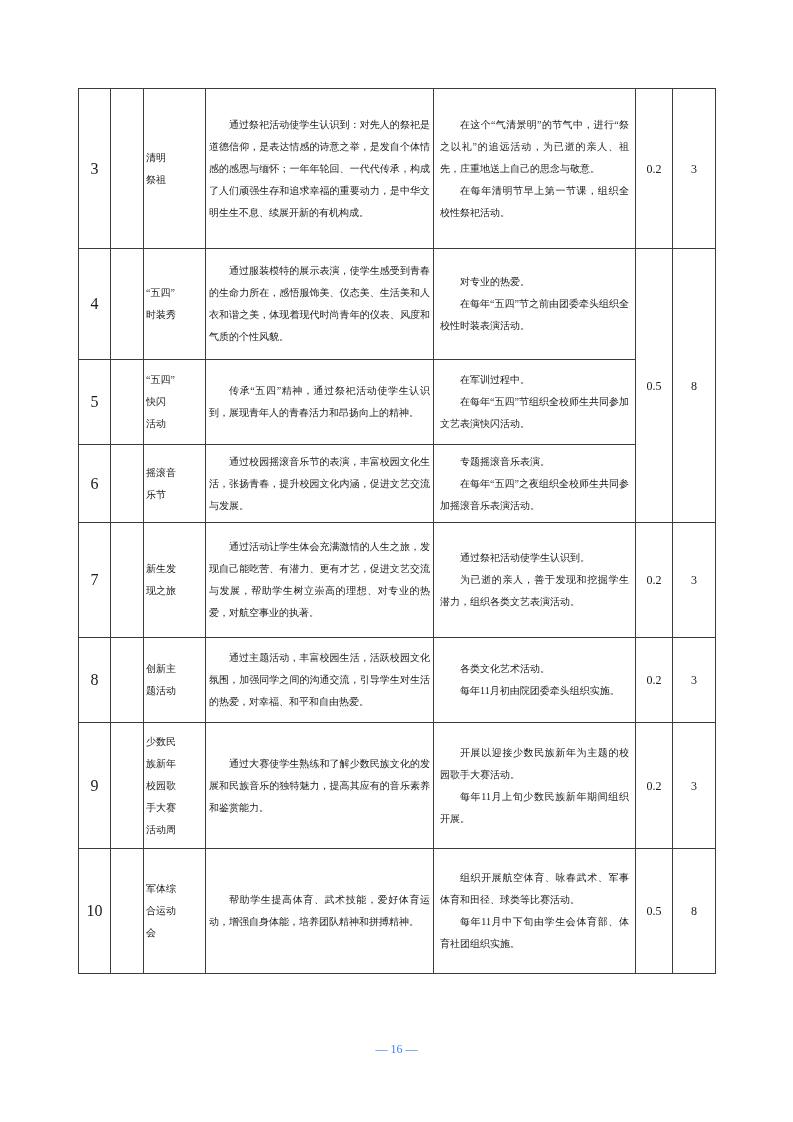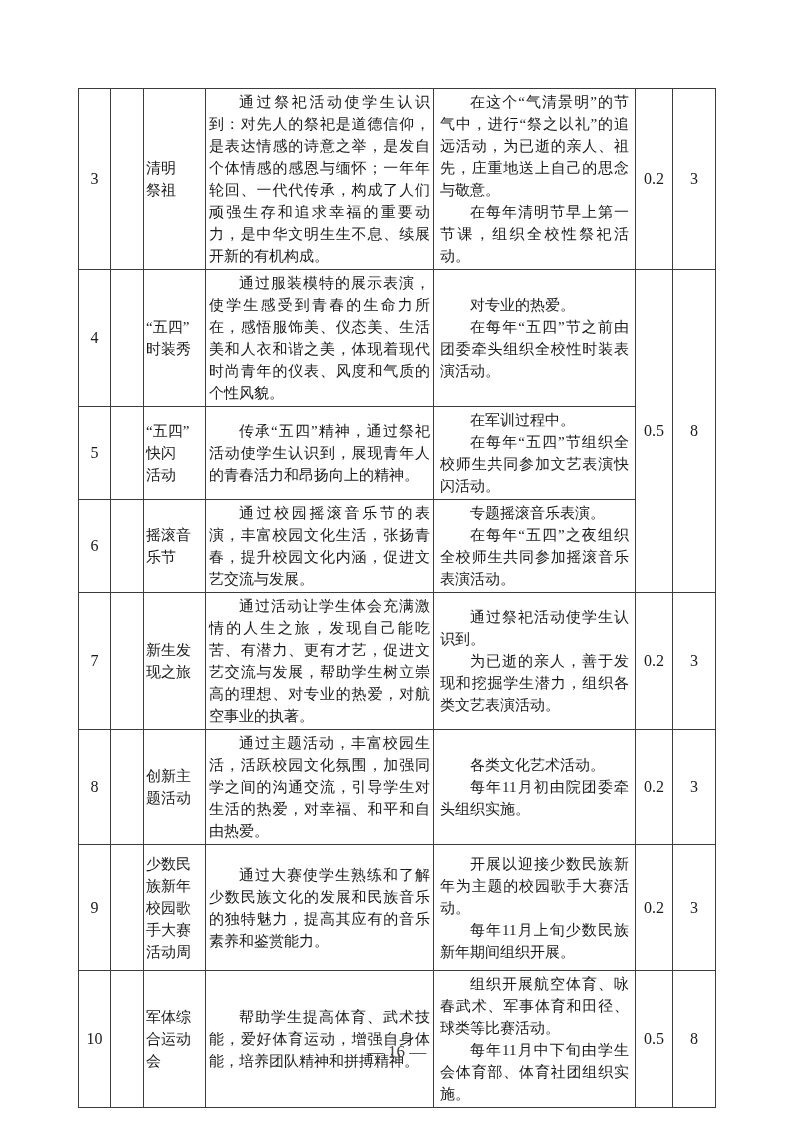--- a/index.html
+++ b/index.html
@@ -9,40 +9,40 @@
     color:#1a1a1a;
   }
   .doc-table{
     position:absolute;left:78px;top:88px;
     border-collapse:collapse;table-layout:fixed;
     width:637px;
   }
   .doc-table td{
     border:1px solid #3c3c3c;
     vertical-align:middle;
-    font-size:15px;line-height:22px;
+    font-size:10px;line-height:22px;
     padding:1px 3px;
     overflow:hidden;
   }
   td.num-cell{text-align:center;font-size:16px;}
   td.cat-cell{padding:0;}
   td.name-cell{
     white-space:pre-line;
     padding:1px 2px;
   }
   td.desc-cell{padding:2px 3px;}
   td.impl-cell{padding:2px 6px;}
   .para{
     margin:0;text-indent:2em;text-align:justify;
     text-justify:inter-character;
   }
-  td.val-cell{text-align:center;font-size:16px;margin-top:26px;}
+  td.val-cell{text-align:center;font-size:12px;margin-top:26px;}
   .page-footer{
     position:absolute;left:0;top:1042px;width:793px;
-    text-align:center;font-size:17px;color:#404040;
+    text-align:center;font-size:12px;color:#3b82f6;
   }
 </style>
 </head>
 <body>
 
 <table class="doc-table">
   <colgroup>
     <col style="width:32px">
       <col style="width:33px">
       <col style="width:62px">

